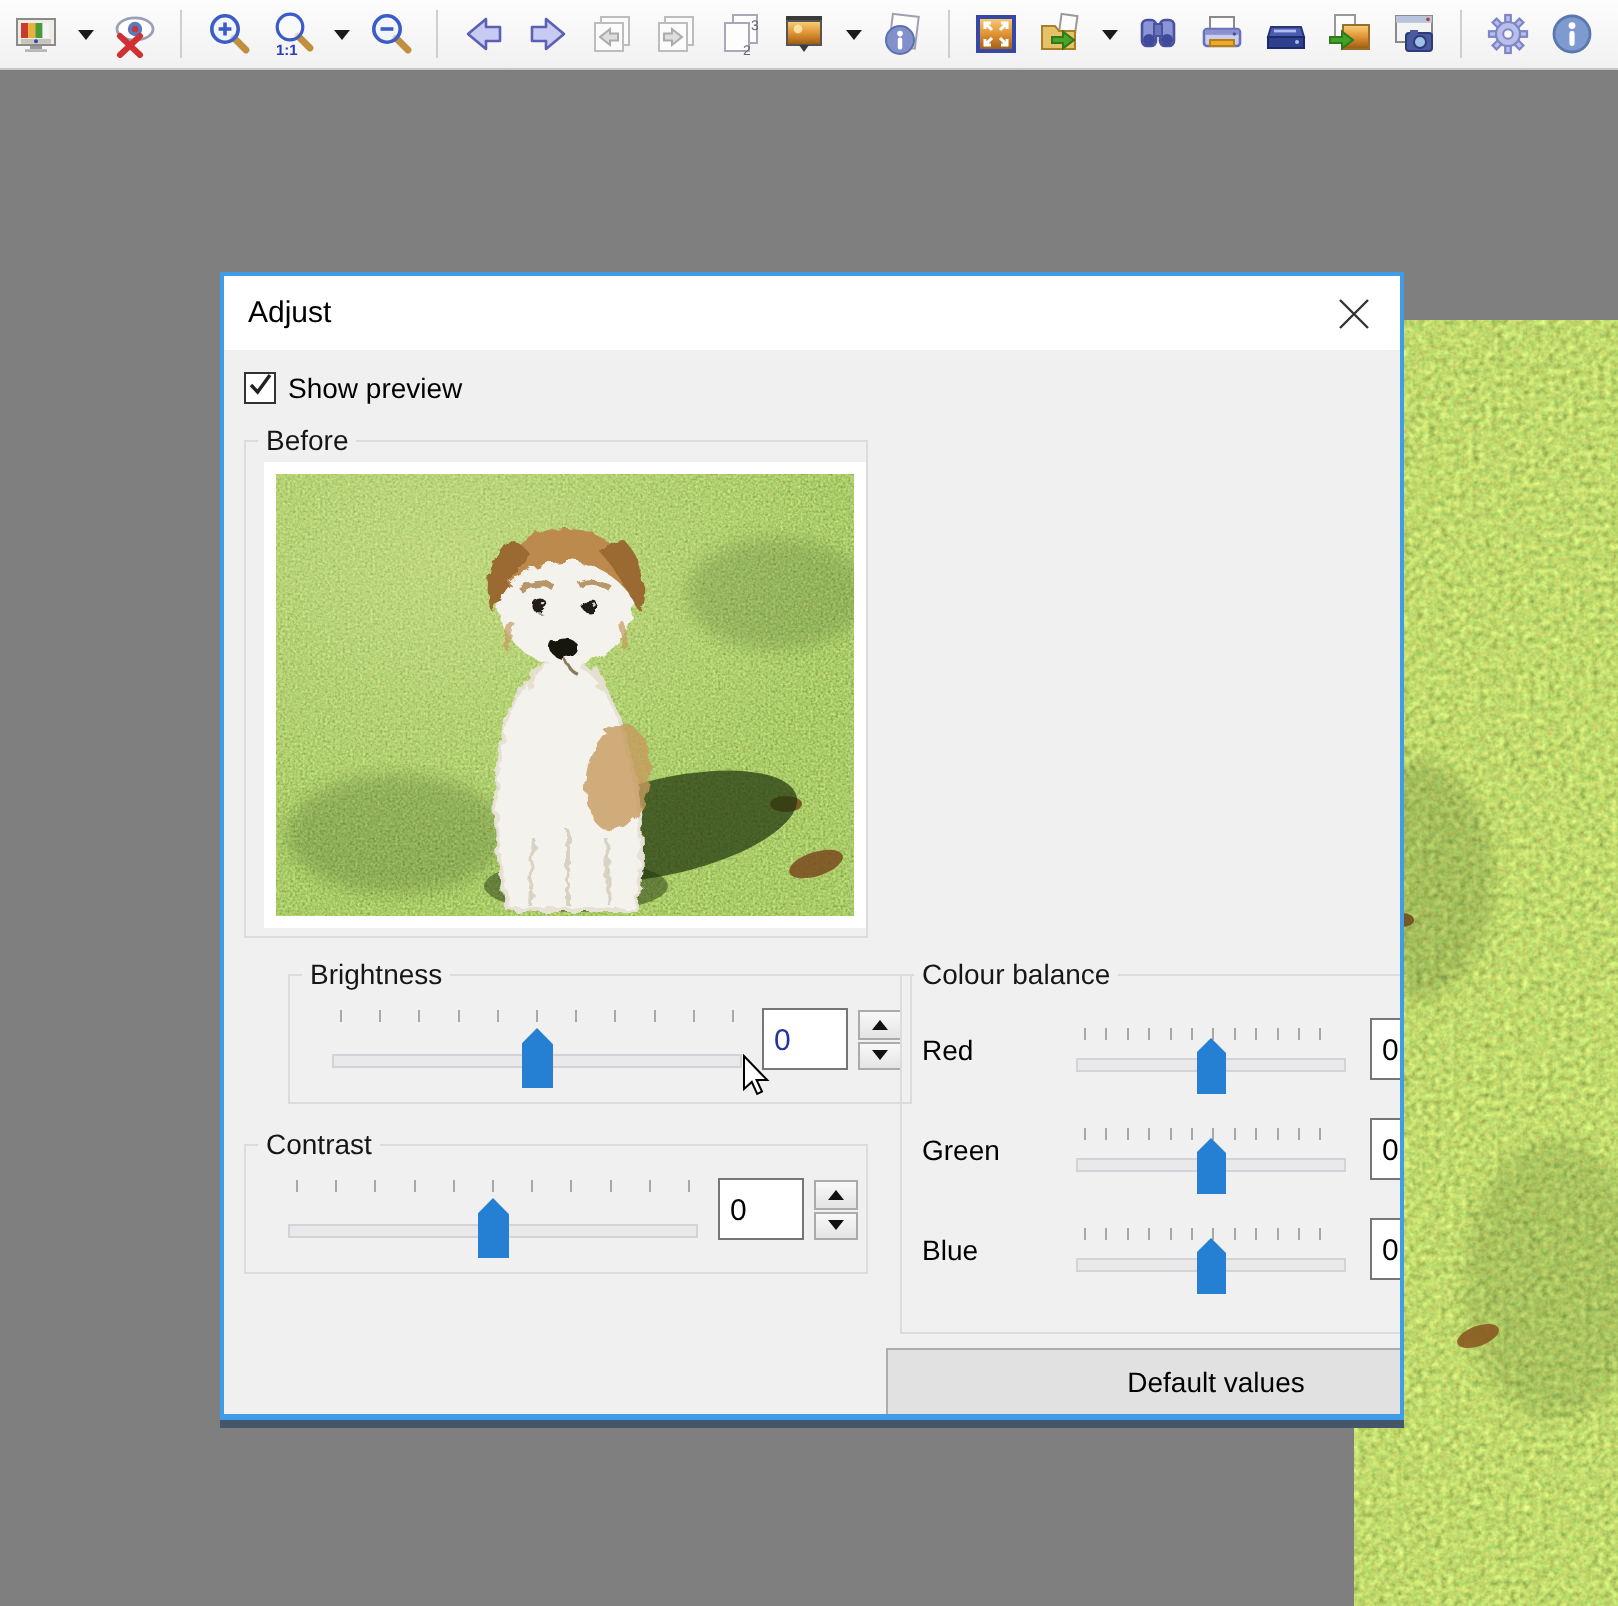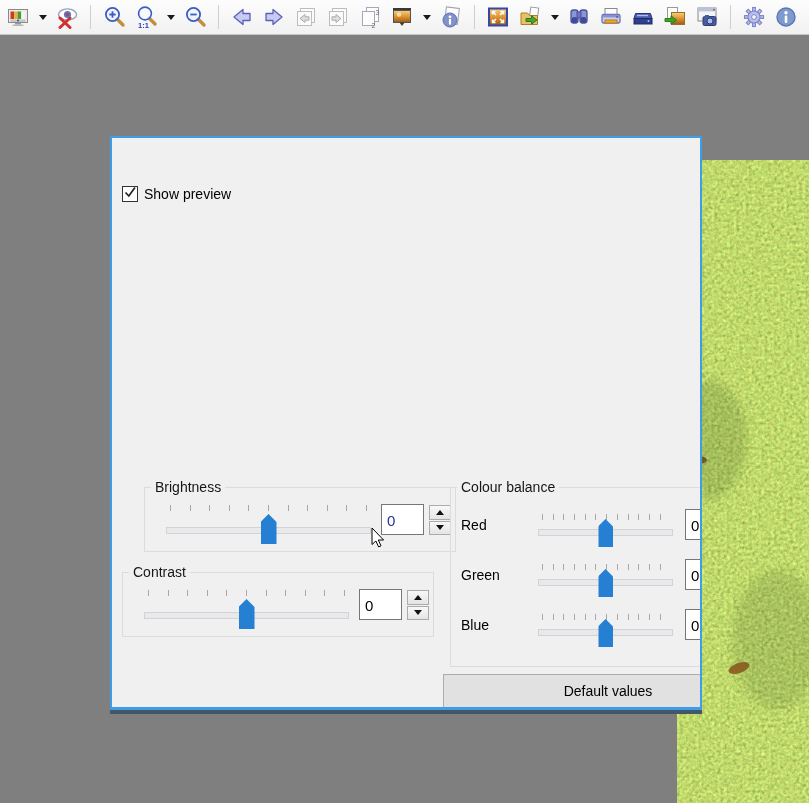--- a/index.html
+++ b/index.html
@@ -383,33 +383,51 @@
       <rect width="132" height="643" fill="#6f8a34"></rect>
       <rect width="132" height="643" filter="url(#grassB)"></rect>
       <ellipse cx="30" cy="280" rx="40" ry="60" fill="#2f4a12" opacity="0.18" filter="url(#soft)"></ellipse>
       <ellipse cx="100" cy="480" rx="45" ry="70" fill="#2f4a12" opacity="0.15" filter="url(#soft)"></ellipse>
       <ellipse cx="62" cy="508" rx="11" ry="5" fill="#8a5a20" opacity="0.9" transform="rotate(-20 62 508)"></ellipse>
       <ellipse cx="24" cy="300" rx="6" ry="3.5" fill="#6a3f16" opacity="0.8"></ellipse>
     </svg>
   </div>
 
   <div class="dialog">
+    <div class="titlebar">
+      <span class="dlg-title">Adjust</span>
+      <button class="dlg-close">
+        <span>
+          <svg width="18" height="18">
+              <path d="M2,2 L16,16 M16,2 L2,16" stroke="#333" stroke-width="1.2"></path>
+            </svg>
+        </span>
+      </button>
+    </div>
     <div class="dlg-content">
 
       <div class="chk-row">
         <span class="chk">
           <span>
             <svg width="14" height="14">
                 <polyline points="2.5,7.5 5.8,11 12,2.5" fill="none" stroke="#222" stroke-width="1.7"></polyline>
               </svg>
           </span>
         </span>
         <span class="chk-label">Show preview</span>
       </div>
 
+      <div class="group" style="left:10px;top:45px;width:312px;height:249px;">
+        <span class="glabel">Before</span>
+        <div class="imgframe">
+          <svg width="289" height="221" preserveAspectRatio="none">
+              <use href="#dogscene"></use>
+            </svg>
+        </div>
+      </div>
 
 
       <div class="group" style="left:0;top:312px;width:312px;height:65px;margin-left:32px;">
         <span class="glabel">Brightness</span>
         <div class="lrow">
           <div class="ticks"></div>
           <div class="track"></div>
           <div class="thumb" style="left: 50%;"></div>
         </div>
         <input class="val navy" style="left: 236px; top: 16px;" value="0">

